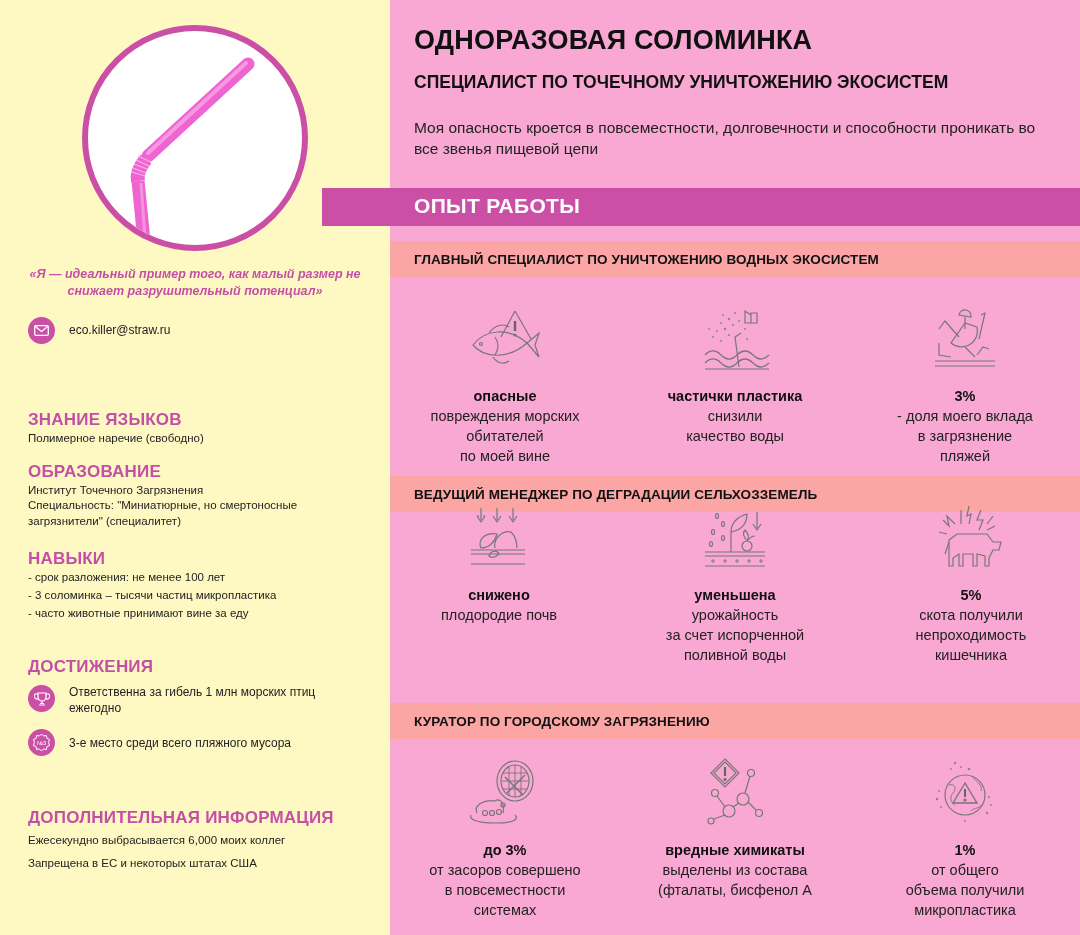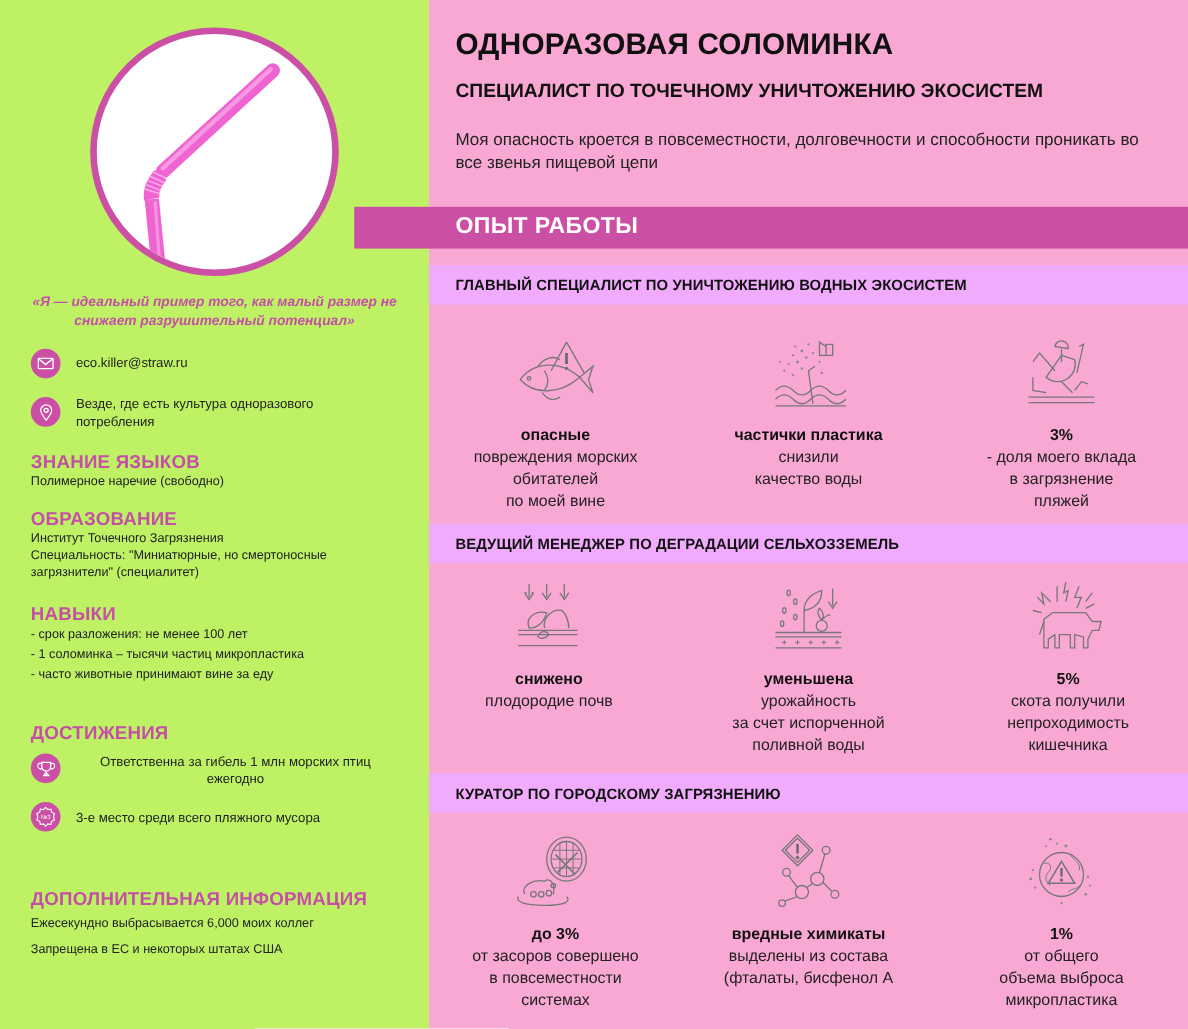--- a/index.html
+++ b/index.html
@@ -1,20 +1,20 @@
 <!DOCTYPE html>
 <html><head>
   <meta charset="utf-8">
   <style>
     * { box-sizing: border-box; margin: 0; padding: 0; }
     html, body { width: 1080px; height: 935px; overflow: hidden; background: #ffffff; }
     body { font-family: "Liberation Sans", "DejaVu Sans", sans-serif; color: #1a1a1a; position: relative; }
 
     
-    .sidebar { position: absolute; left: 0; top: 0; width: 390px; height: 935px; background: #bef264; }
+    .sidebar { position: absolute; left: 0; top: 0; width: 390px; height: 935px; background: #fef9c3; }
     .photo-circle {
       position: absolute; left: 82px; top: 25px; width: 226px; height: 226px;
       border-radius: 50%; background: #ffffff; border: 6px solid #cc4fa6; overflow: hidden; z-index: 3;
     }
     .photo-circle svg { position: absolute; left: 0; top: 0; }
 
     .quote {
       position: absolute; left: 14px; top: 266px; width: 362px; text-align: center;
       color: #c54fa6; font-style: italic; font-weight: bold; font-size: 12.5px; line-height: 17px;
     }
@@ -39,21 +39,21 @@
     .intro { position: absolute; left: 24px; top: 117px; width: 640px; font-size: 15.5px; line-height: 21px; color: #222; }
 
     .band {
       position: absolute; left: 322px; top: 188px; width: 758px; height: 38px; background: #cc4fa6; z-index: 2;
     }
     .band-label {
       position: absolute; left: 414px; top: 194px; z-index: 4; color: #ffffff; font-weight: bold; font-size: 21px; letter-spacing: 0.3px;
     }
 
     .sec-head {
-      position: absolute; left: 390px; width: 690px; height: 36px; background: #f0abfc;
+      position: absolute; left: 390px; width: 690px; height: 36px; background: #fca5a5;
       padding-left: 24px; display: flex; align-items: center;
       font-size: 13.5px; font-weight: bold; color: #111; letter-spacing: 0.1px;
     }
     .items { position: absolute; left: 390px; width: 690px; display: flex; }
     .item { width: 230px; text-align: center; }
     .item .ico { height: 80px; display: flex; justify-content: center; align-items: center; }
     .item .bold { font-weight: bold; font-size: 14.5px; margin-top: 8px; line-height: 20px; color: #111; }
     .item .desc { font-size: 14.5px; line-height: 20px; color: #222; }
   </style>
 </head>
@@ -92,53 +92,44 @@
   <div class="contact-row" style="top:317px;">
     <span class="circ-icon">
       <svg width="15" height="11" viewBox="0 0 15 11">
           <rect x="0.7" y="0.7" width="13.6" height="9.6" rx="1" fill="none" stroke="#fff" stroke-width="1.3"></rect>
           <path d="M1 1.2 L7.5 6.5 L14 1.2" fill="none" stroke="#fff" stroke-width="1.3"></path>
         </svg>
     </span>
     <span class="contact-text" style="margin-top:5px;">eco.killer@straw.ru</span>
   </div>
 
-  <div class="contact-row" style="top:361px;">
-    <span class="circ-icon">
-      <svg width="12" height="16" viewBox="0 0 12 16">
-          <path d="M6 15 C2 10 1 8 1 6 A5 5 0 0 1 11 6 C11 8 10 10 6 15 Z" fill="none" stroke="#fff" stroke-width="1.2"></path>
-          <circle cx="6" cy="6" r="1.8" fill="none" stroke="#fff" stroke-width="1.2"></circle>
-        </svg>
-    </span>
-    <span class="contact-text" style="margin-top:-2px;">Везде, где есть культура одноразового потребления</span>
-  </div>
 
   <div class="side-h" style="top:410px;">ЗНАНИЕ ЯЗЫКОВ</div>
   <div class="side-p" style="top:431px;">Полимерное наречие (свободно)</div>
 
   <div class="side-h" style="top:462px;">ОБРАЗОВАНИЕ</div>
   <div class="side-p" style="top:483px;">Институт Точечного Загрязнения</div>
   <div class="side-p" style="top:498px; width:320px;">Специальность: "Миниатюрные, но смертоносные загрязнители" (специалитет)</div>
 
   <div class="side-h" style="top:549px;">НАВЫКИ</div>
   <div class="side-p" style="top:570px;">- срок разложения: не менее 100 лет</div>
-  <div class="side-p" style="top:588px;">- 1 соломинка – тысячи частиц микропластика</div>
+  <div class="side-p" style="top:588px;">- 3 соломинка – тысячи частиц микропластика</div>
   <div class="side-p" style="top:606px;">- часто животные принимают вине за еду</div>
 
   <div class="side-h" style="top:657px;">ДОСТИЖЕНИЯ</div>
 
   <div class="contact-row" style="top:685px;">
     <span class="circ-icon">
       <svg width="16" height="16" viewBox="0 0 16 16">
           <path d="M4 2 H12 V6 A4 4 0 0 1 4 6 Z" fill="none" stroke="#fff" stroke-width="1.2"></path>
           <path d="M4 3 H1.5 A2.5 2.5 0 0 0 4.5 7.5 M12 3 H14.5 A2.5 2.5 0 0 1 11.5 7.5" fill="none" stroke="#fff" stroke-width="1.1"></path>
           <path d="M8 10 V12.5 M5 14 H11 M6 12.5 H10" stroke="#fff" stroke-width="1.2"></path>
         </svg>
     </span>
-    <span class="contact-text" style="margin-top:-1px;text-align:center;">Ответственна за гибель 1 млн морских птиц ежегодно</span>
+    <span class="contact-text" style="margin-top:-1px;">Ответственна за гибель 1 млн морских птиц ежегодно</span>
   </div>
 
   <div class="contact-row" style="top:729px;">
     <span class="circ-icon">
       <svg width="19" height="19" viewBox="0 0 19 19">
           <path d="M9.5 1 L11.5 3 L14.3 2.5 L14.9 5.3 L17.5 6.5 L16.6 9.5 L17.5 12.5 L14.9 13.7 L14.3 16.5 L11.5 16 L9.5 18 L7.5 16 L4.7 16.5 L4.1 13.7 L1.5 12.5 L2.4 9.5 L1.5 6.5 L4.1 5.3 L4.7 2.5 L7.5 3 Z" fill="none" stroke="#fff" stroke-width="1"></path>
           <text x="9.5" y="11.5" text-anchor="middle" font-size="5.5" font-family="Liberation Sans, sans-serif" fill="#fff">№3</text>
         </svg>
     </span>
     <span class="contact-text" style="margin-top:6px;">3-е место среди всего пляжного мусора</span>
@@ -224,21 +215,21 @@
       </svg>
     </div>
     <div class="bold">3%</div>
     <div class="desc">- доля моего вклада</div>
     <div class="desc">в загрязнение</div>
     <div class="desc">пляжей</div>
   </div>
 </div>
 
 <div class="sec-head" style="top:476px;">ВЕДУЩИЙ МЕНЕДЖЕР ПО ДЕГРАДАЦИИ СЕЛЬХОЗЗЕМЕЛЬ</div>
-<div class="items" style="top:520px;gap:18px;">
+<div class="items" style="top:497px;gap:18px;">
   <div class="item">
     <div class="ico">
       <svg width="80" height="70" viewBox="0 0 80 70" fill="none" stroke="#777" stroke-width="1.2">
         <path d="M22 6 V18 M18 14 L22 20 L26 14 M18 14 H20 M24 14 H26"></path>
         <path d="M38 6 V18 M34 14 L38 20 L42 14"></path>
         <path d="M54 6 V18 M50 14 L54 20 L58 14"></path>
         <line x1="12" y1="48" x2="66" y2="48"></line>
         <line x1="12" y1="52" x2="66" y2="52"></line>
         <line x1="12" y1="62" x2="66" y2="62"></line>
         <path d="M22 46 C18 36 28 30 38 32 C36 40 30 46 22 46 Z"></path>
@@ -356,16 +347,16 @@
           <circle cx="64" cy="40" r="1.1"></circle>
             <circle cx="66" cy="48" r="1"></circle>
             <circle cx="62" cy="56" r="1.2"></circle>
           <circle cx="40" cy="64" r="1"></circle>
             <circle cx="26" cy="12" r="0.9"></circle>
         </g>
       </svg>
     </div>
     <div class="bold">1%</div>
     <div class="desc">от общего</div>
-    <div class="desc">объема выброса</div>
+    <div class="desc">объема получили</div>
     <div class="desc">микропластика</div>
   </div>
 </div>
 
 </body></html>

